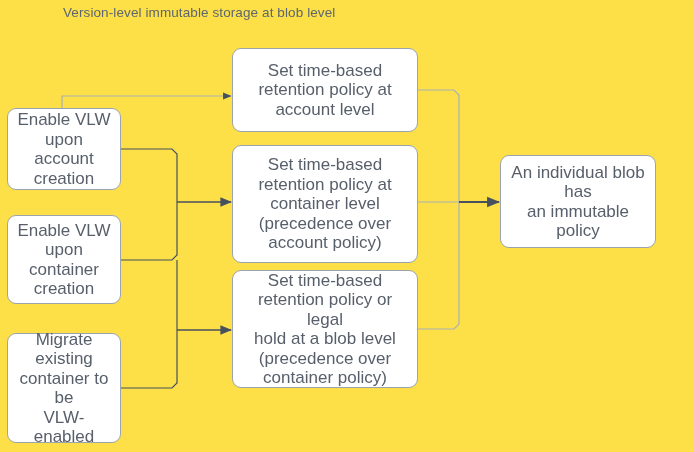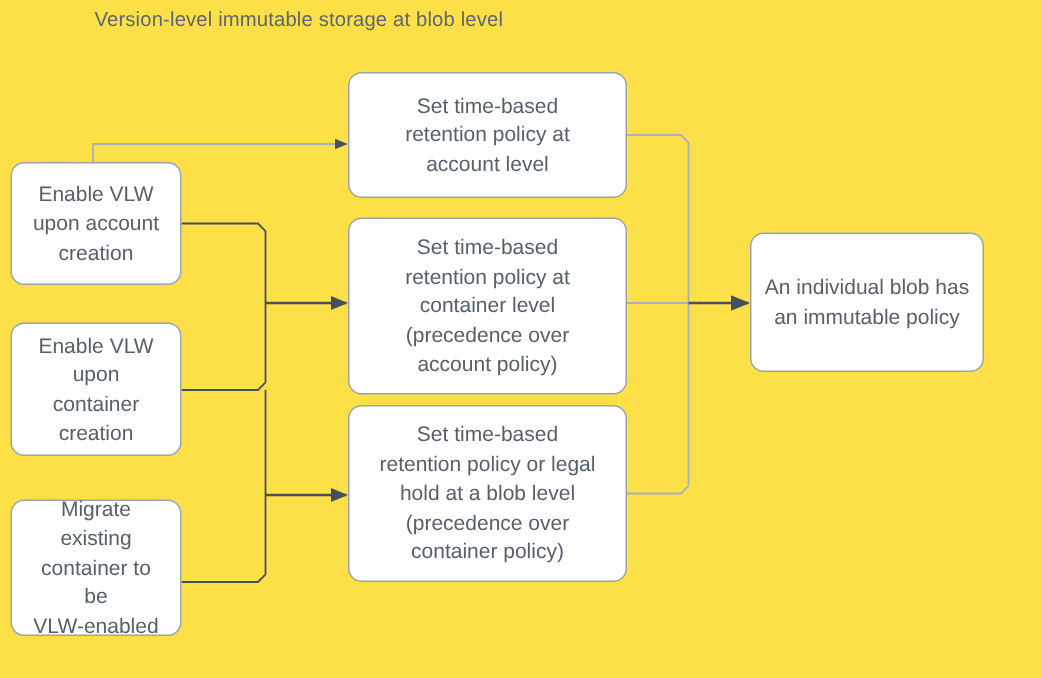--- a/index.html
+++ b/index.html
@@ -38,31 +38,31 @@
     position: absolute;
     box-sizing: border-box;
     border: 1px solid #9ba4ae;
     border-radius: 9px;
     background: #ffffff;
     display: flex;
     align-items: center;
     justify-content: center;
     text-align: center;
     color: #575f6b;
-    font-size: 14px;
+    font-size: 17px;
     line-height: 19.5px;
     padding: 4px 7px;
   }
   .node span {
     display: block;
     white-space: pre-line;
   }
   #n-left-1  { left: 7px;   top: 108px; width: 114px; height: 82px; }
   #n-left-2  { left: 7px;   top: 215px; width: 114px; height: 89px; }
-  #n-left-3  { left: 7px;   top: 333px; width: 114px; height: 91px; }
+  #n-left-3  { left: 7px;   top: 333px; width: 114px; height: 110px; }
   #n-mid-1   { left: 232px; top: 48px;  width: 186px; height: 84px; }
   #n-mid-2   { left: 232px; top: 145px; width: 186px; height: 118px; }
   #n-mid-3   { left: 232px; top: 270px; width: 186px; height: 118px; }
   #n-right-1 { left: 500px; top: 155px; width: 156px; height: 93px; }
 </style>
 </head>
 <body>
 
 <div id="canvas">
 

